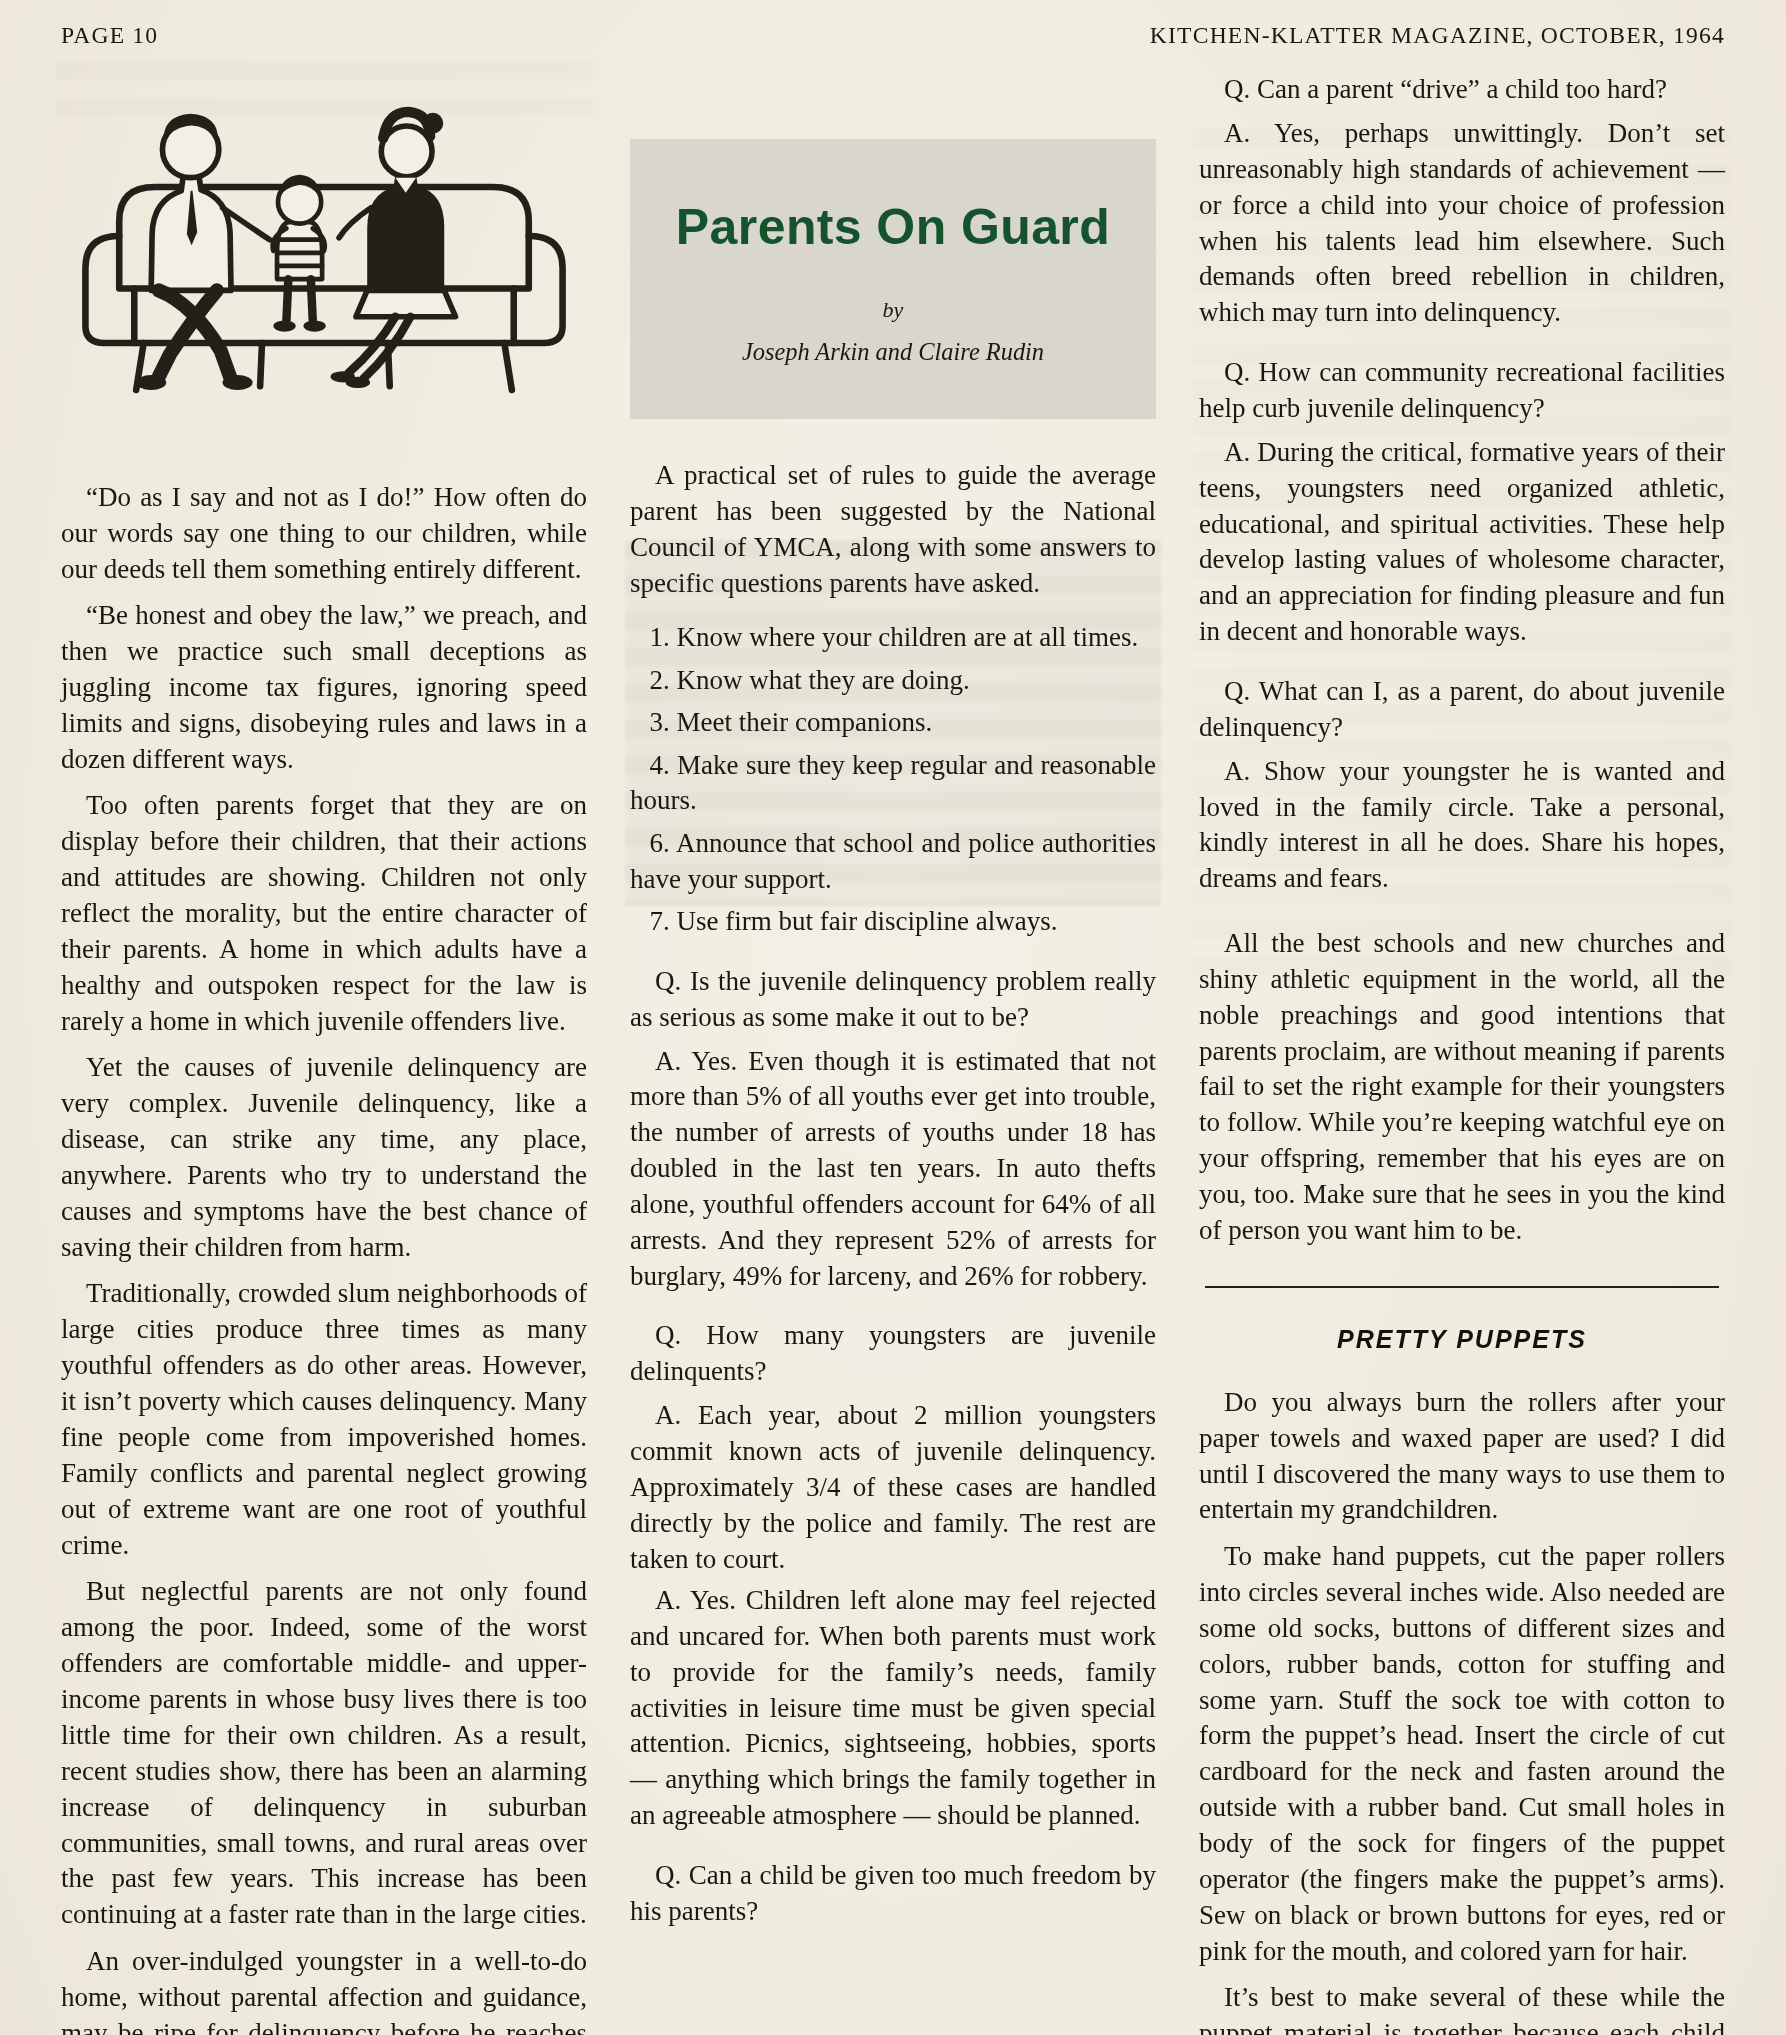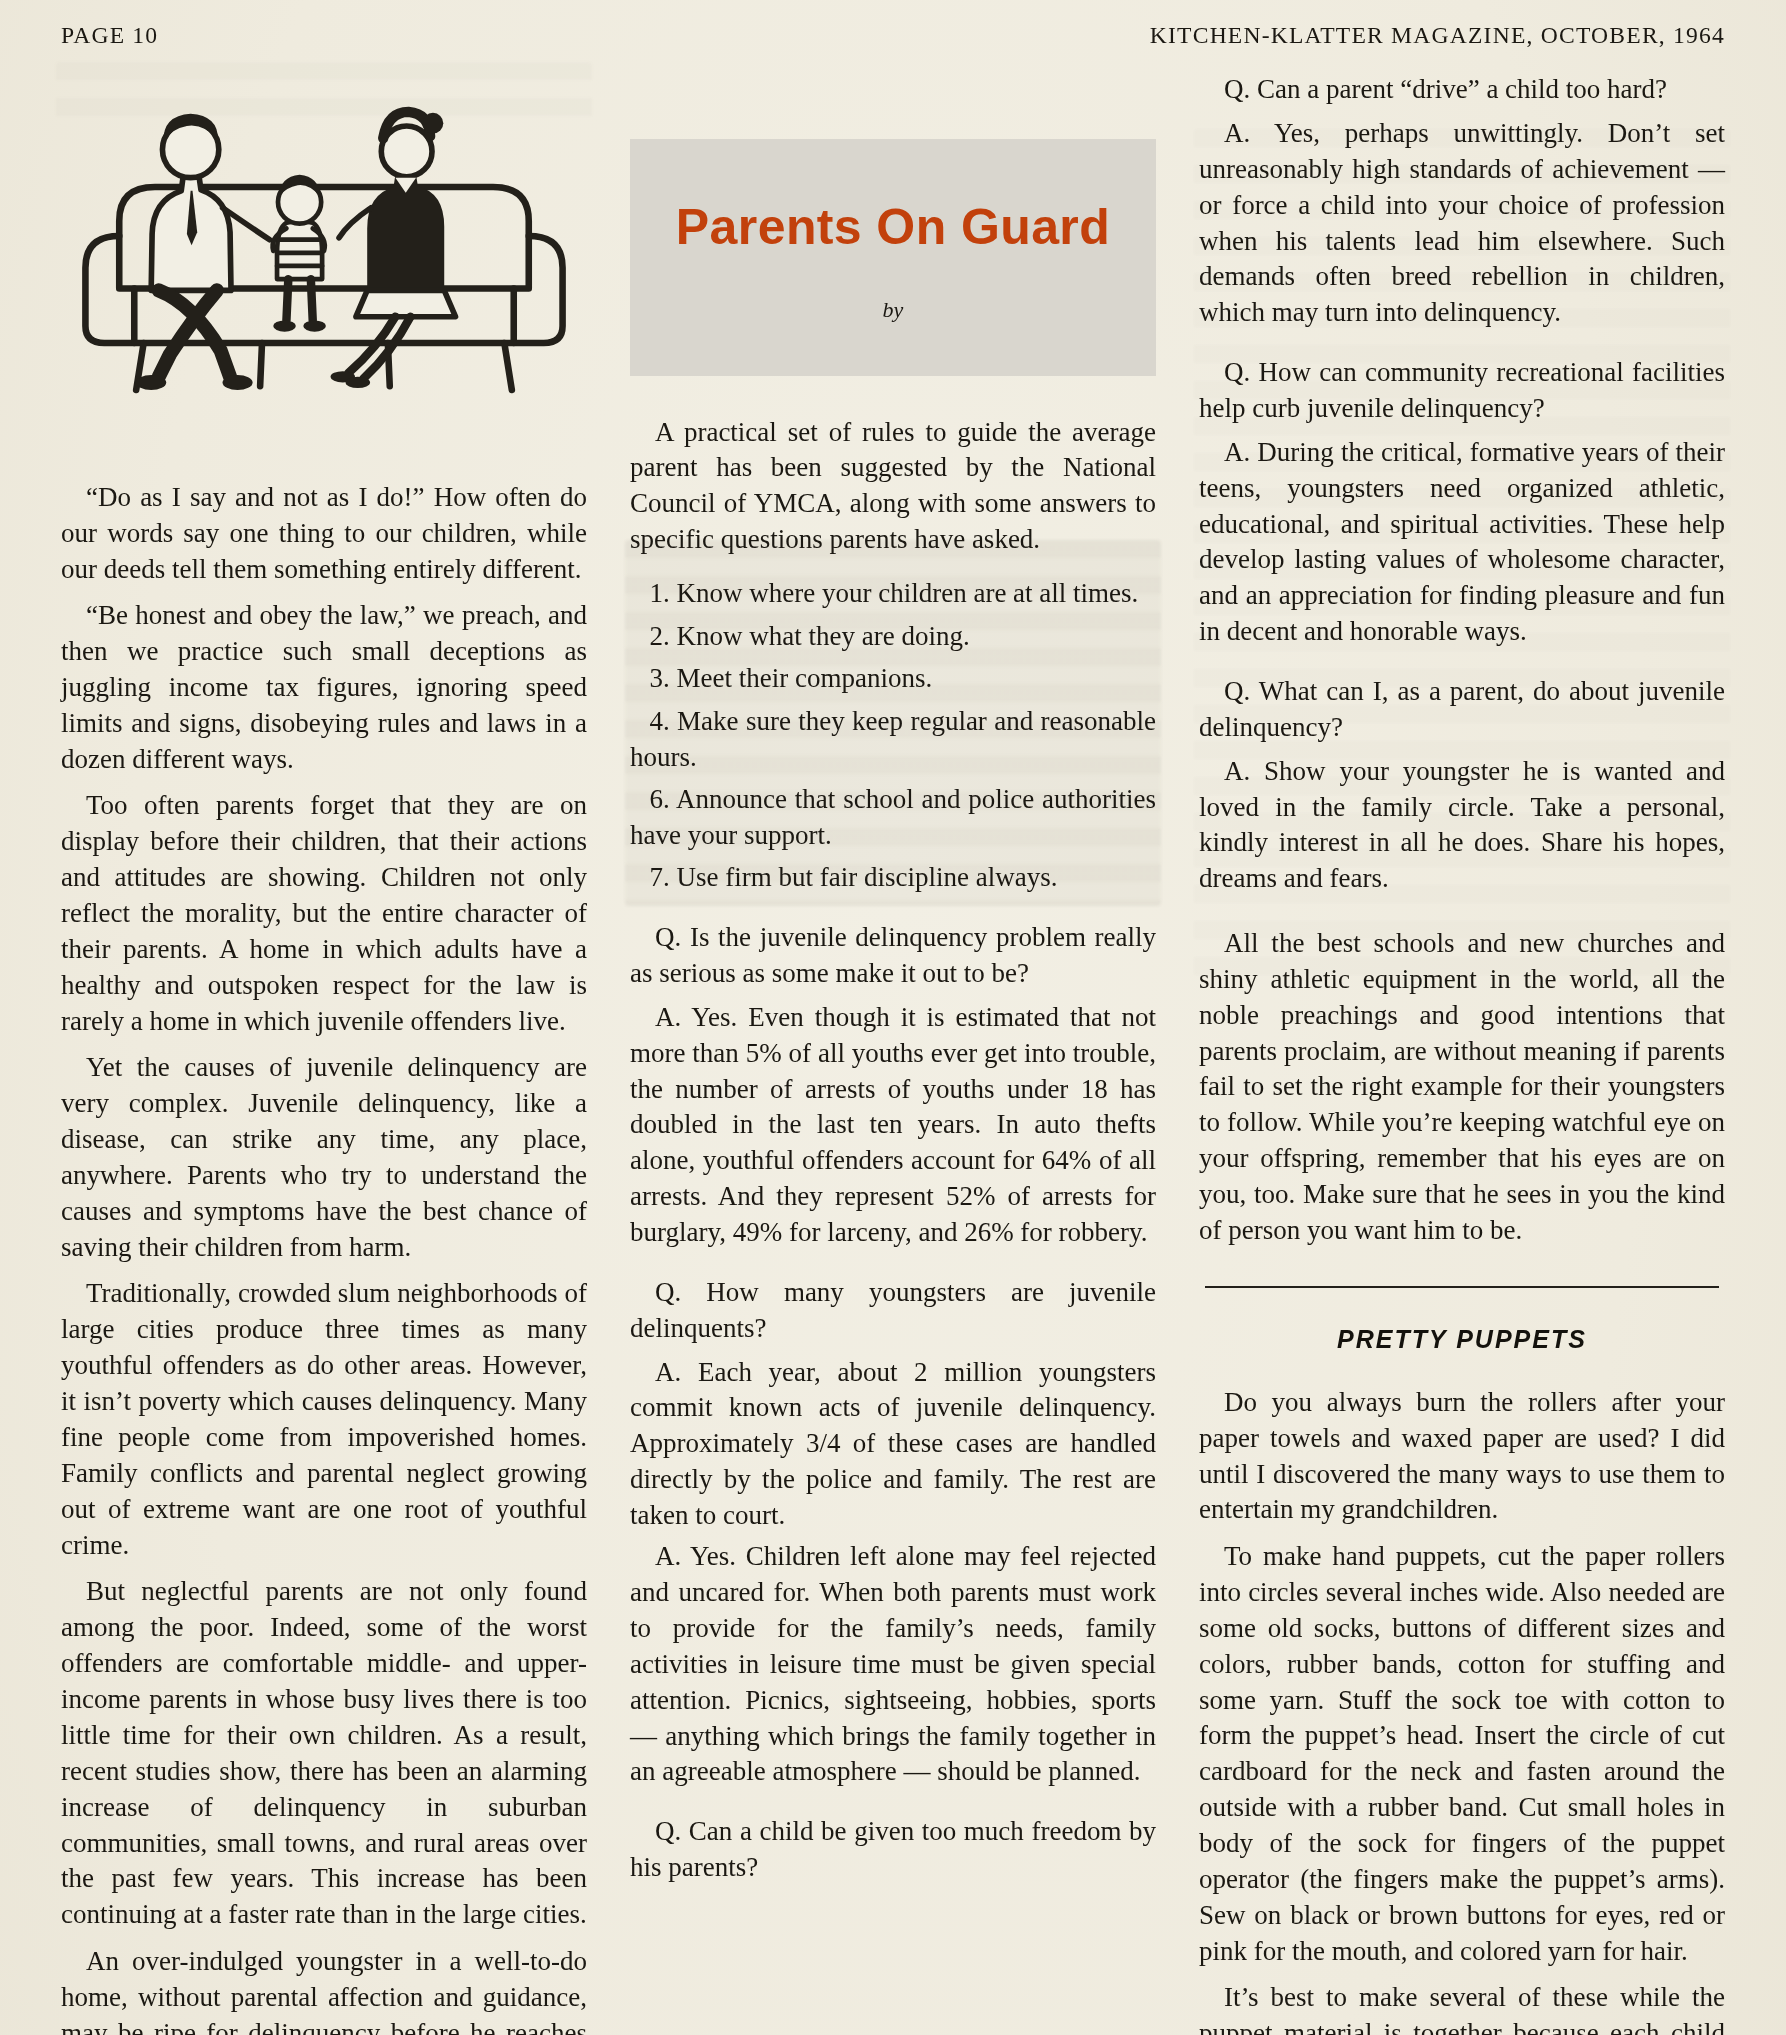--- a/index.html
+++ b/index.html
@@ -34,21 +34,21 @@
 
   .title-box {
     background:#d9d6ce;
     text-align:center;
     margin:67px 0 39px;
     padding:55px 20.4px 51px;
   }
   .title-box h1 {
     margin:0;
     font-family:"Liberation Sans","DejaVu Sans",sans-serif;
-    font-weight:700; font-size:50px; letter-spacing:0.4px; color:#c2410c;
+    font-weight:700; font-size:50px; letter-spacing:0.4px; color:#14532d;
   }
   .by      { font-style:italic; font-size:22px; margin-top:35px; text-align:center; }
   .authors { font-style:italic; font-size:24.4px; margin-top:11.4px; text-align:center; }
 
   .intro { margin-bottom:18.3px; }
   .rules { margin-bottom:4.1px; }
   .rule  { text-indent:19.5px; margin-bottom:6.5px; }
 
   .qa .q { text-indent:25px; margin:23.6px 0 8.1px; }
   .qa .a { text-indent:25px; margin:0 0 4.9px; }
@@ -161,20 +161,21 @@
           <p class="body-p">An over-indulged youngster in a well-to-do home, without parental affection and guidance, may be ripe for delinquency before he reaches his teens. The job of preventing and curing delinquency early falls squarely on the parents’ shoulders. Your child’s schools, community centers and youth clubs will help, but they cannot replace YOU and your own love and guidance and vigilance.</p>
         </div>
     </section>
 
     <section class="col">
       <div class="ghost ghost-mid"></div>
 
       <div class="title-box">
         <h1>Parents On Guard</h1>
         <div class="by">by</div>
+        <div class="authors">Joseph Arkin and Claire Rudin</div>
       </div>
 
       <p class="body-p intro">A practical set of rules to guide the average parent has been suggested by the National Council of YMCA, along with some answers to specific questions parents have asked.</p>
 
       <div class="rules">
 
           <p class="rule">1. Know where your children are at all times.</p>
 
           <p class="rule">2. Know what they are doing.</p>
 

